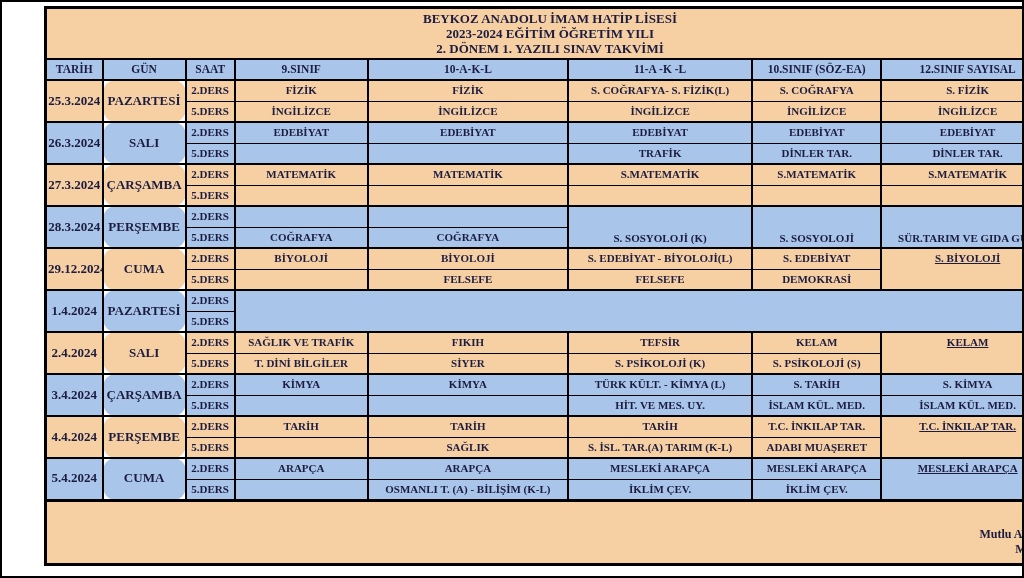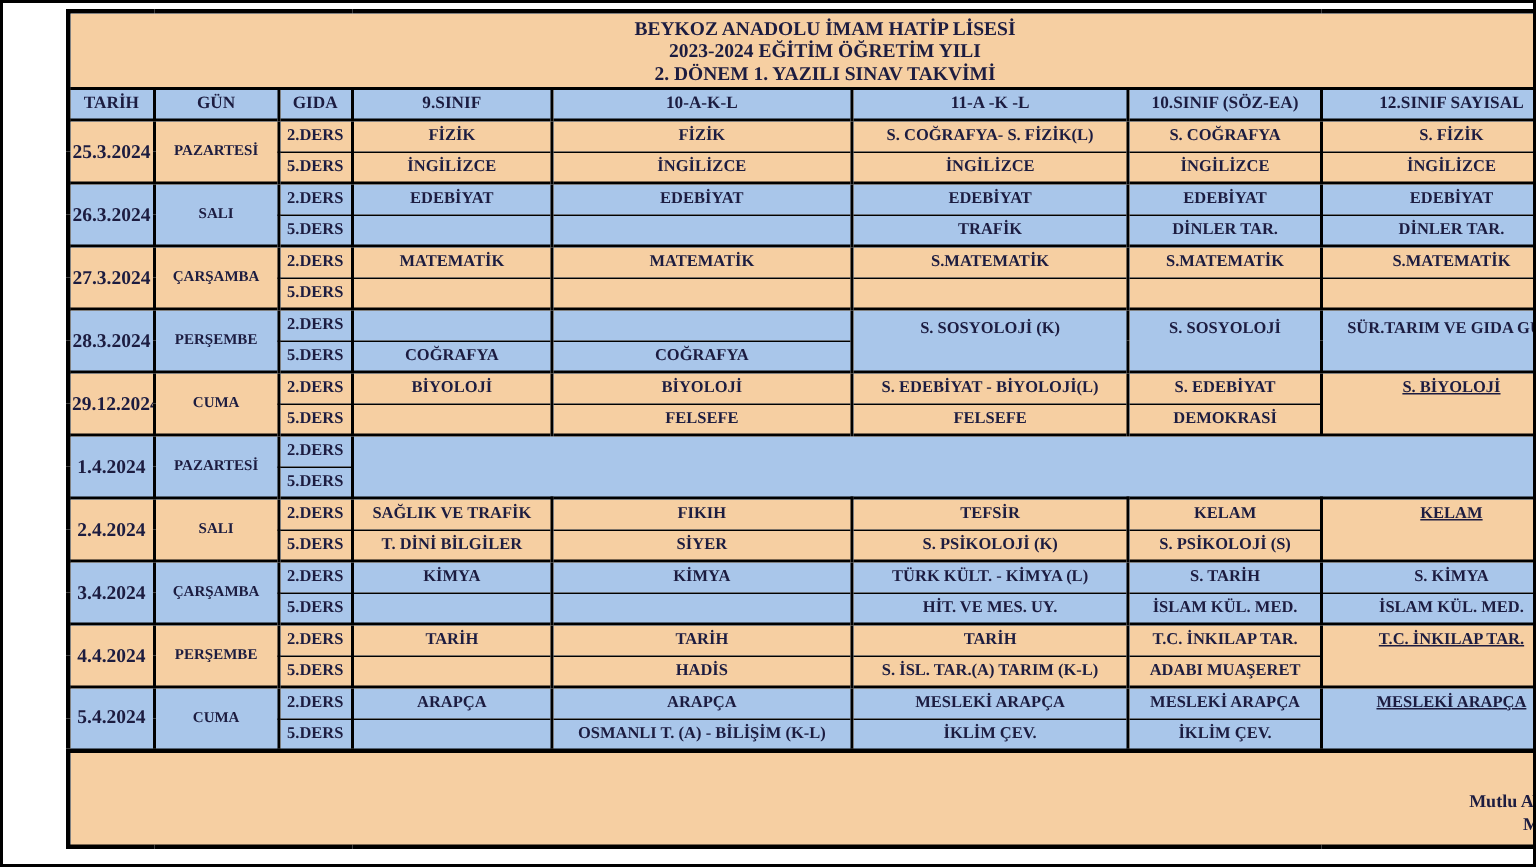--- a/index.html
+++ b/index.html
@@ -17,23 +17,23 @@
     font-size:11px;line-height:1.15;white-space:nowrap;overflow:hidden;
   }
   .orange{background:#F6CFA2;}
   .blue{background:#A9C6EA;}
   .title-row td{border-bottom:2px solid #000;font-size:13px;line-height:15px;padding:2px 0;}
   .hdr td{font-size:11.5px;border-bottom:1px solid #000;}
   .bs td{border-top:2px solid #000;}
   tr.data{height:21px;}
   .saat{font-size:11px;}
   .date{font-size:13px;}
-  .day{font-size:10px;}
+  .day{font-size:13px;border-radius:13px;}
   .vtop{vertical-align:top;padding-top:3px;text-decoration:underline;}
-  .vbottom{vertical-align:bottom;padding-bottom:21px;}
+  .vbottom{vertical-align:bottom;padding-bottom:2px;}
   .footer-cell{border-top:3px solid #000;vertical-align:bottom;padding-bottom:6px;font-size:12px;line-height:15px;text-align:right;}
 </style>
 </head>
 <body>
 
 <div class="canvas">
 <div class="sheet">
 <table>
   <colgroup>
     <col style="width:57px">
@@ -51,21 +51,21 @@
     <td colspan="8">
       <div>BEYKOZ ANADOLU İMAM HATİP LİSESİ</div>
       <div>2023-2024 EĞİTİM ÖĞRETİM YILI</div>
       <div>2. DÖNEM 1. YAZILI SINAV TAKVİMİ</div>
     </td>
   </tr>
 
   <tr class="hdr blue data">
     <td>TARİH</td>
     <td>GÜN</td>
-    <td>GIDA</td>
+    <td>SAAT</td>
     <td>9.SINIF</td>
     <td>10-A-K-L</td>
     <td>11-A -K -L</td>
     <td>10.SINIF (SÖZ-EA)</td>
     <td>12.SINIF SAYISAL</td>
   </tr>
 
   <tr class="orange bs data">
     <td class="date" rowspan="2">25.3.2024</td>
     <td class="day" rowspan="2">PAZARTESİ</td>
@@ -210,21 +210,21 @@
     <td class="saat">2.DERS</td>
     <td>TARİH</td>
     <td>TARİH</td>
     <td>TARİH</td>
     <td>T.C. İNKILAP TAR.</td>
     <td class="vtop" rowspan="2">T.C. İNKILAP TAR.</td>
   </tr>
   <tr class="orange data">
     <td class="saat">5.DERS</td>
     <td></td>
-    <td>HADİS</td>
+    <td>SAĞLIK</td>
     <td>S. İSL. TAR.(A) TARIM (K-L)</td>
     <td>ADABI MUAŞERET</td>
   </tr>
 
   <tr class="blue bs data">
     <td class="date" rowspan="2">5.4.2024</td>
     <td class="day" rowspan="2">CUMA</td>
     <td class="saat">2.DERS</td>
     <td>ARAPÇA</td>
     <td>ARAPÇA</td>

